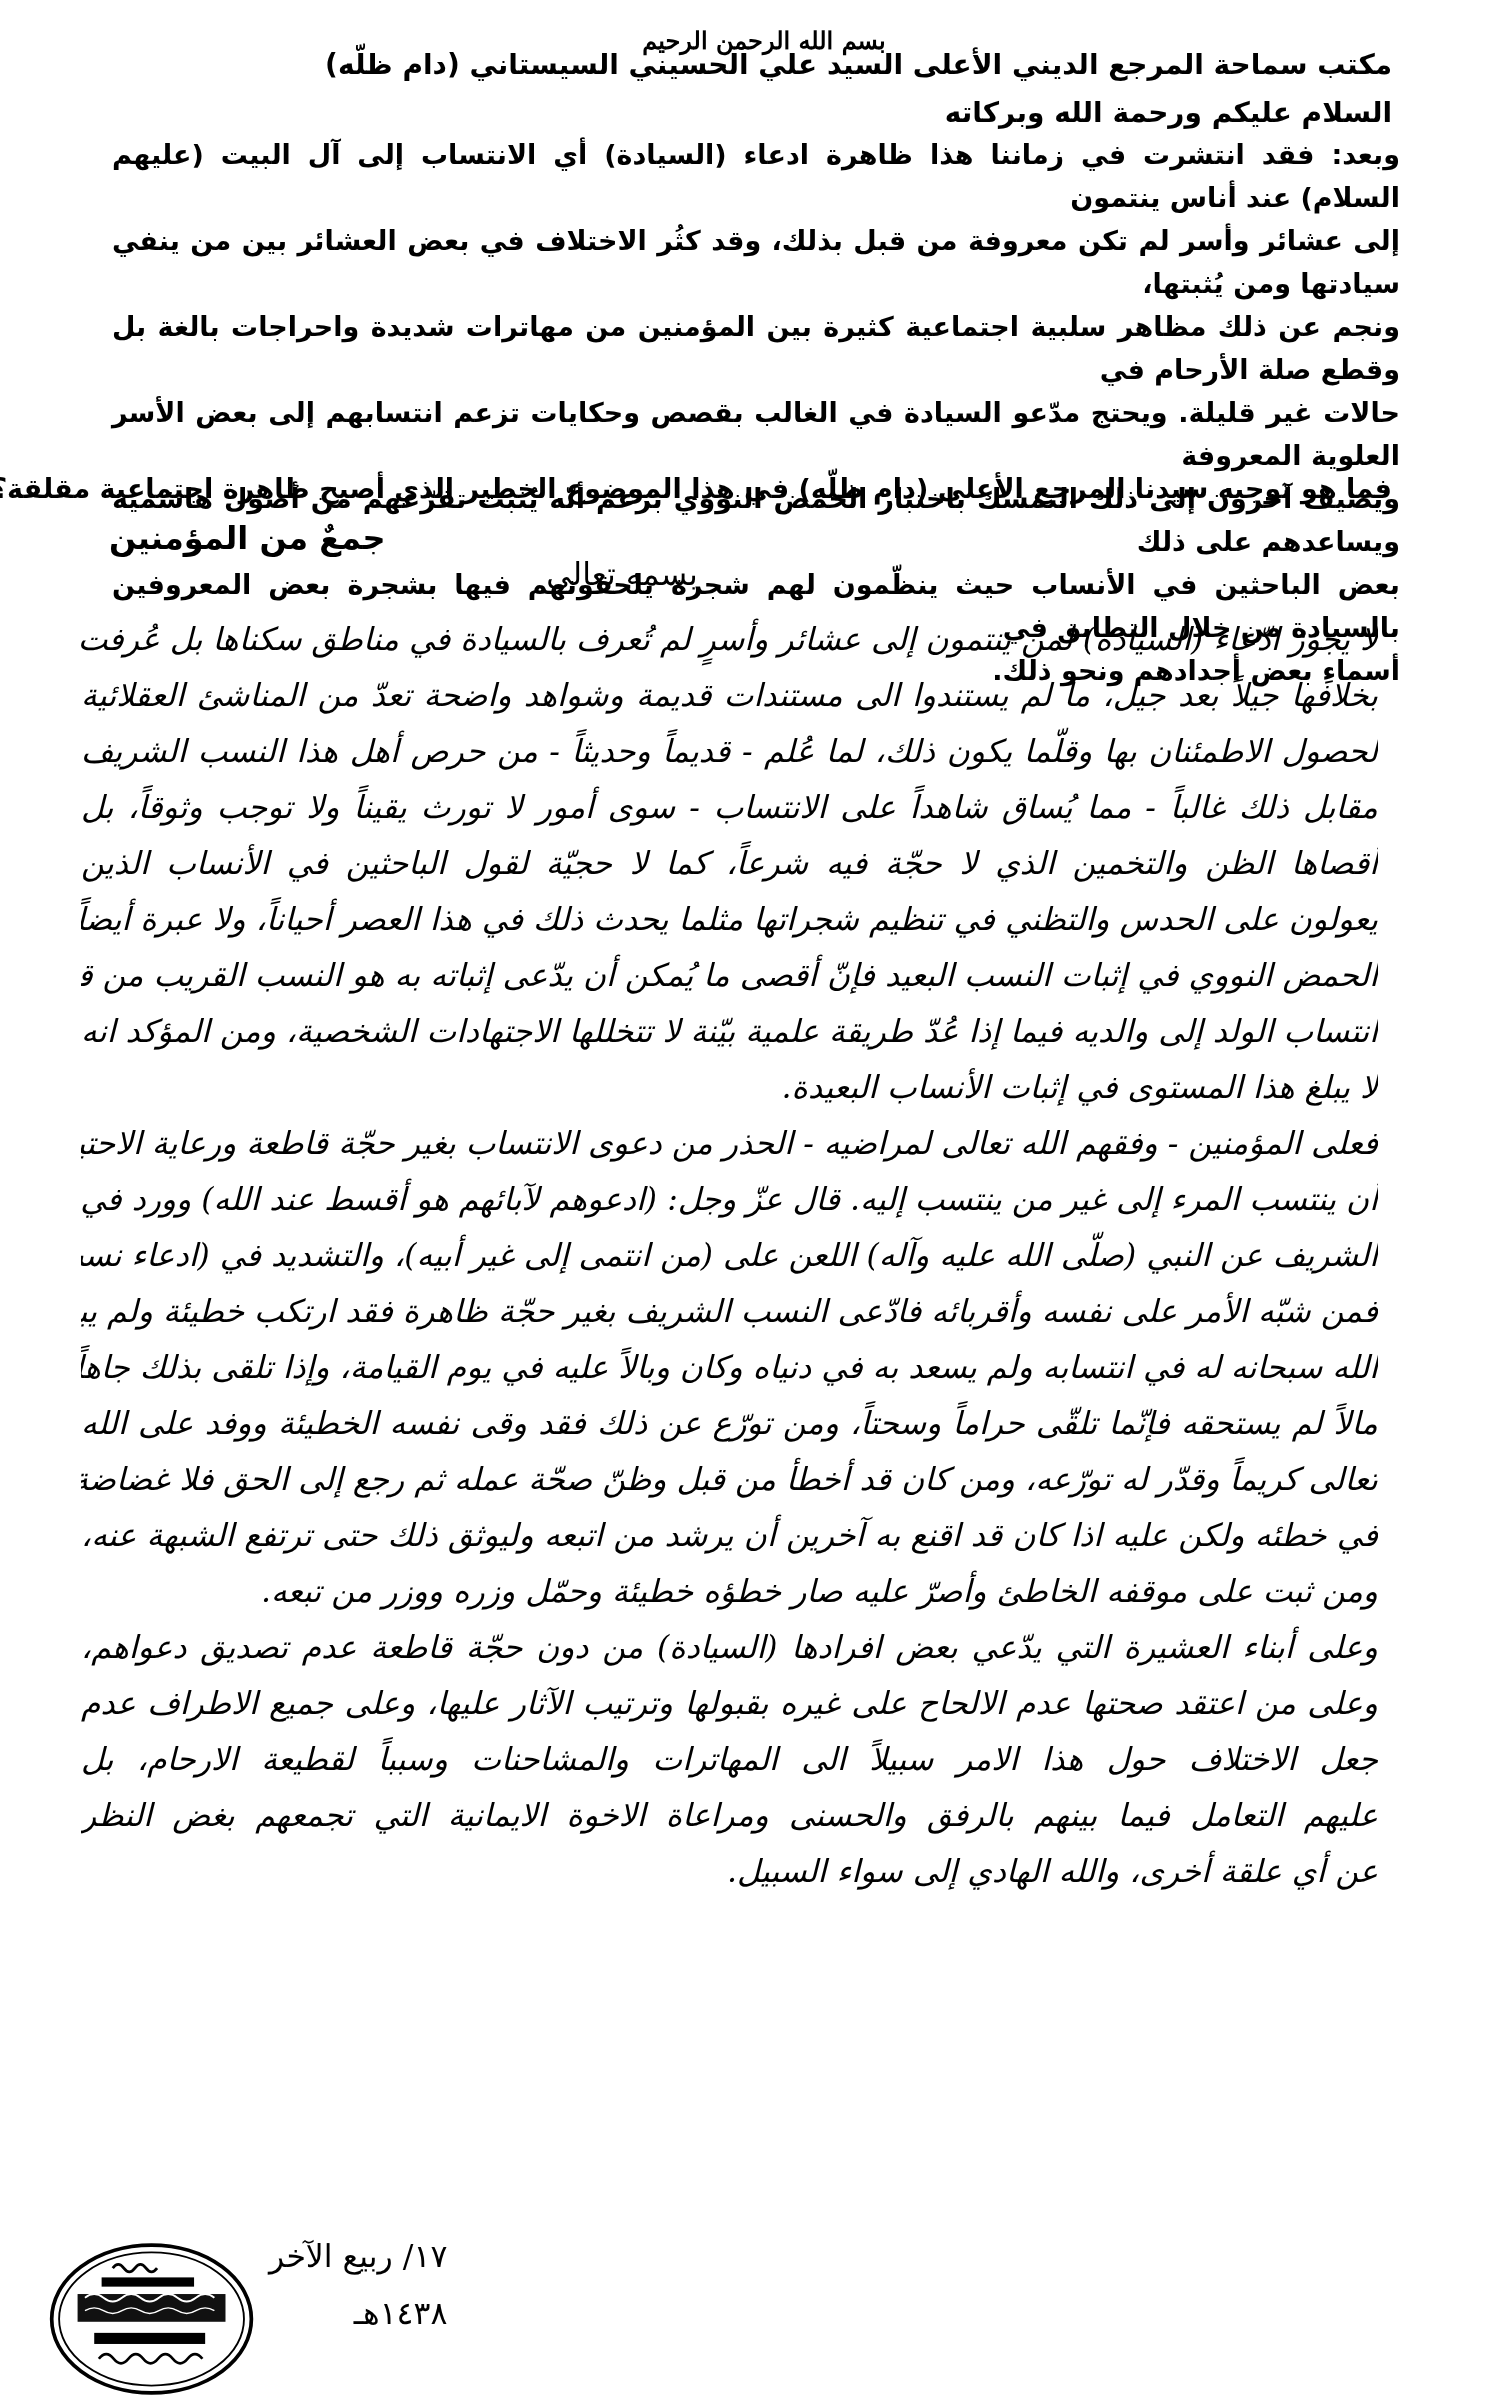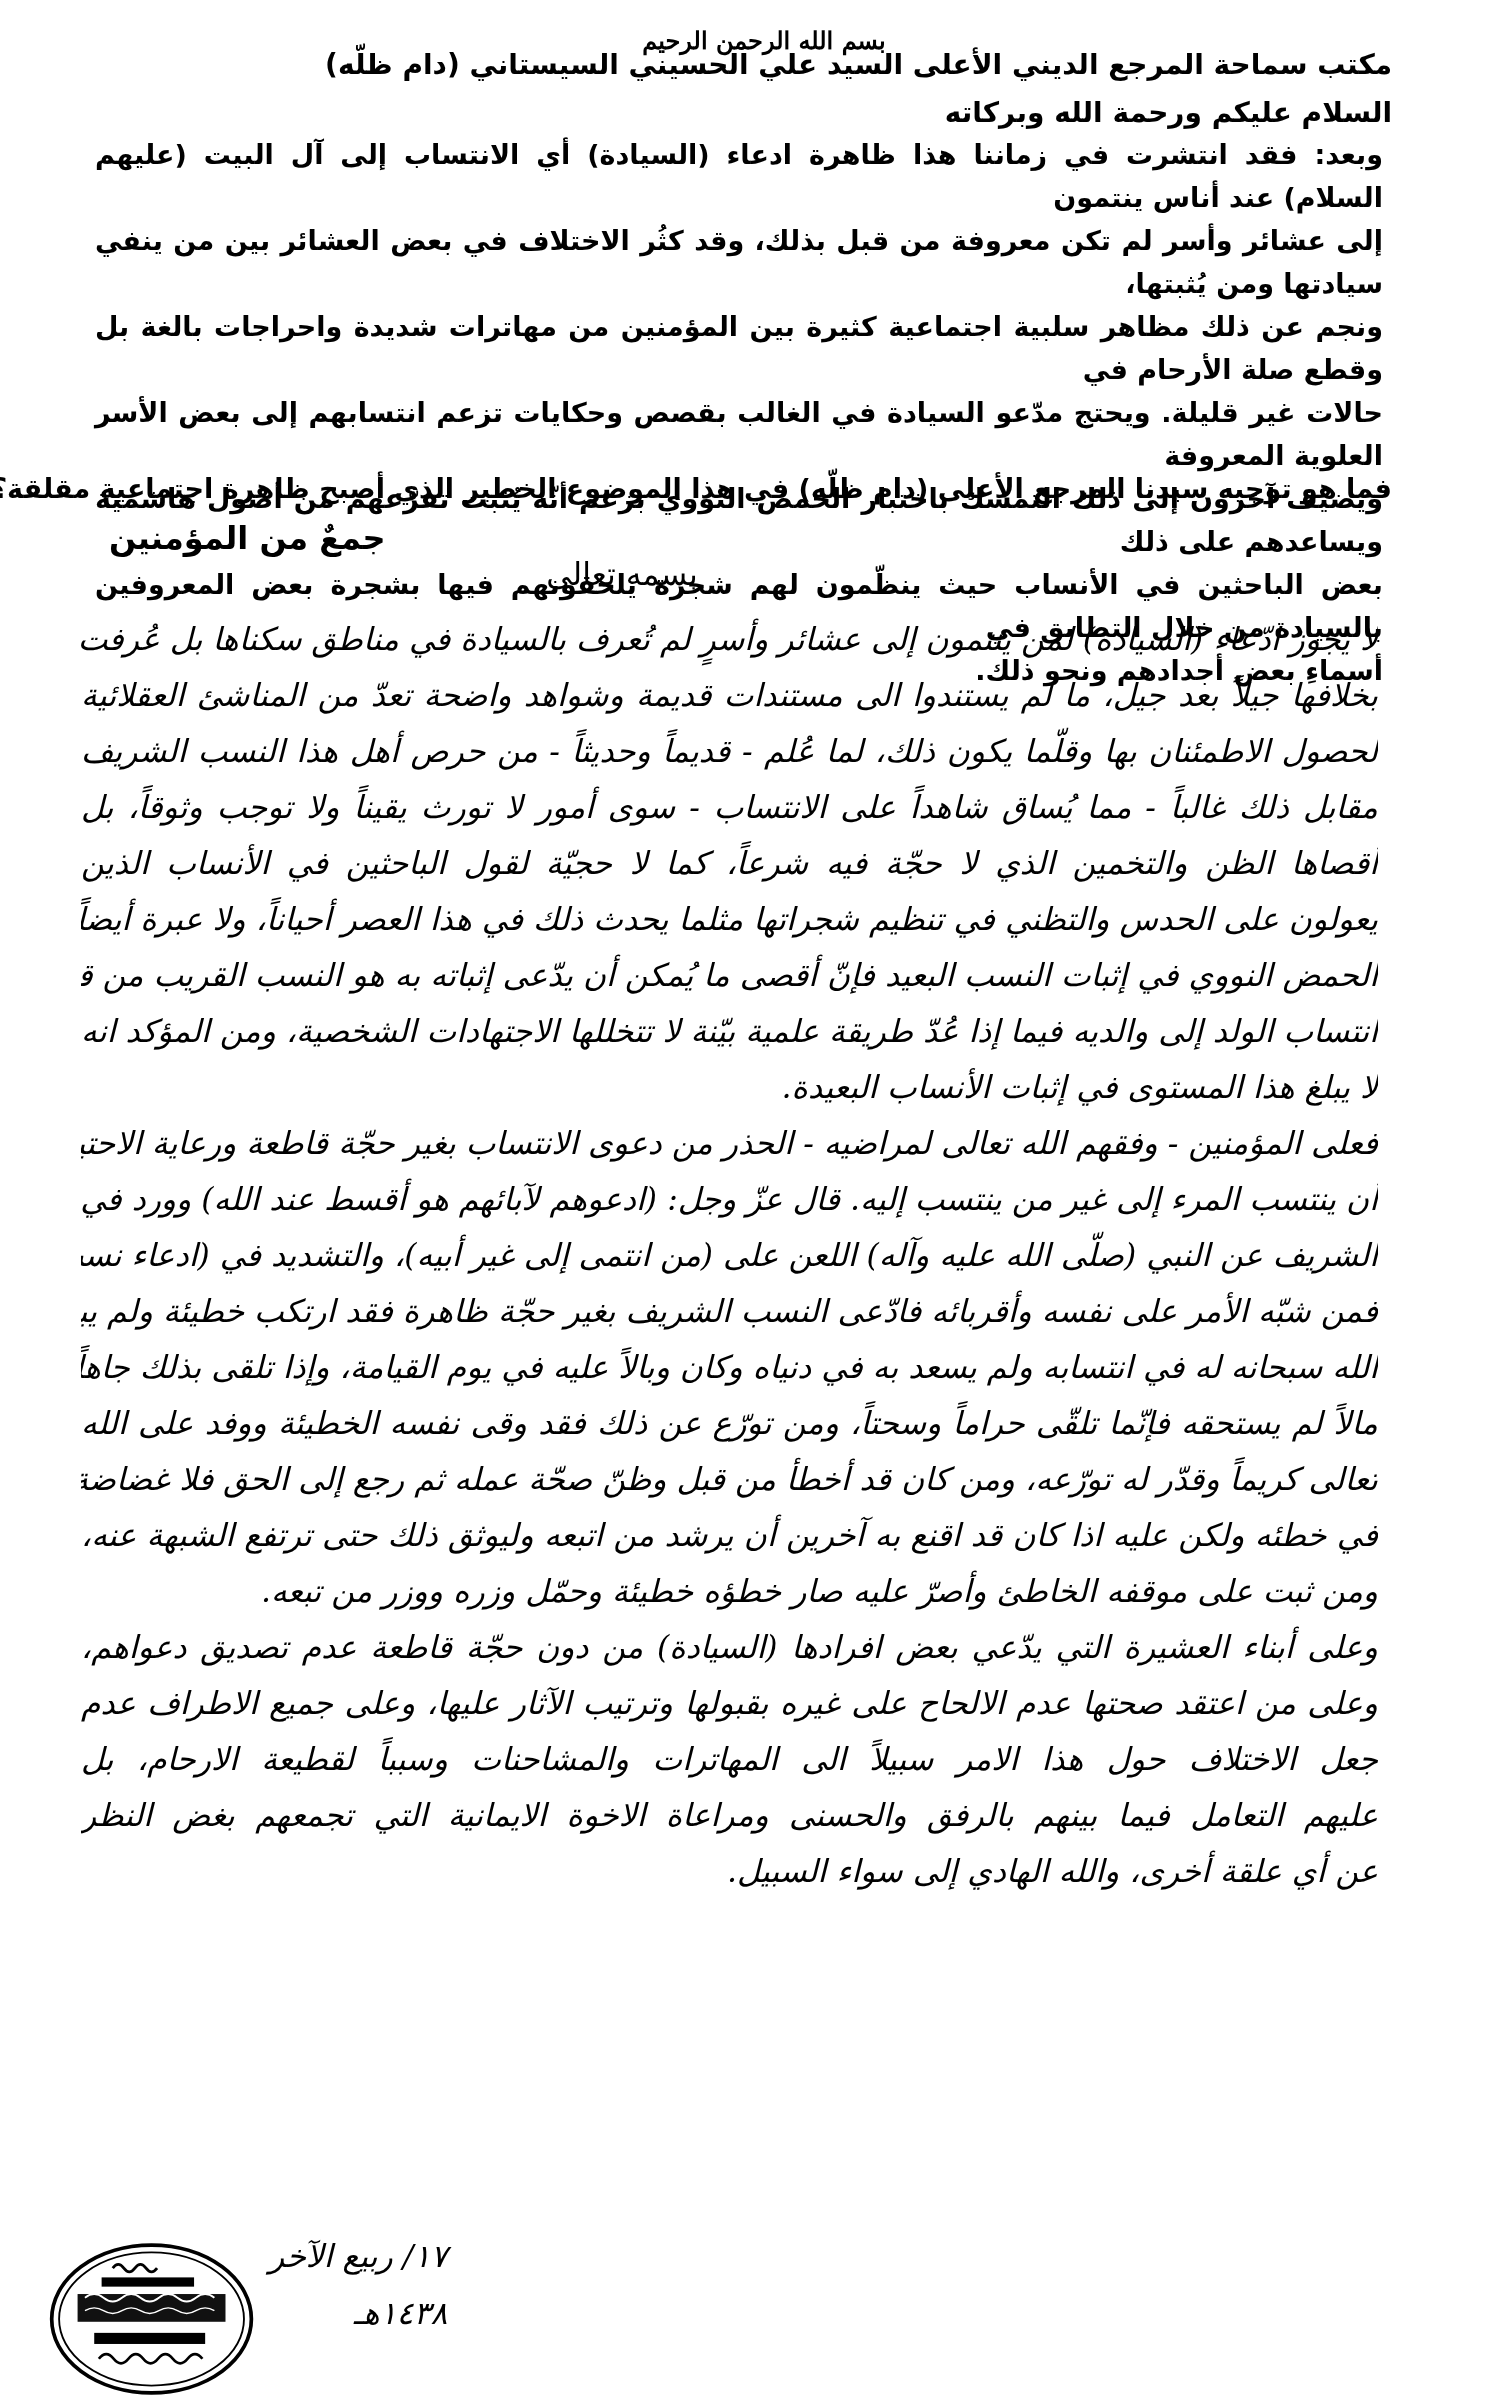--- a/index.html
+++ b/index.html
@@ -3,21 +3,21 @@
 <meta charset="utf-8">
 <style>
   html, body { margin: 0; padding: 0; background: #ffffff; }
   body { width: 1512px; height: 2401px; position: relative; overflow: hidden; color: #000; }
   .page { position: absolute; left: 0; top: 0; width: 1512px; height: 2401px; background: #fff; }
   .basmala {
     position: absolute; top: 26px; left: 8px; width: 1512px; text-align: center;
     font-family: "DejaVu Serif", serif; font-size: 24px; font-weight: bold; direction: rtl;
   }
   .printed {
-    position: absolute; right: 129px; width: 1288px; direction: rtl; text-align: justify;
+    position: absolute; right: 112px; width: 1288px; direction: rtl; text-align: justify;
     text-align-last: right;
     font-family: "DejaVu Sans", sans-serif; font-weight: bold; font-size: 27px; line-height: 43px;
   }
   .hdr { position: absolute; right: 120px; direction: rtl; text-align: right;
     font-family: "DejaVu Sans", sans-serif; font-weight: bold; font-size: 28px; white-space: nowrap; }
   .hdr1 { top: 48px; }
   .hdr2 { top: 96px; }
   .body-printed { top: 133px; }
   .body-printed p { margin: 0; }
   .question { position: absolute; right: 120px; top: 473px; direction: rtl; white-space: nowrap;
@@ -27,21 +27,21 @@
   .hand-title { position: absolute; left: 0; width: 1244px; top: 556px; text-align: center; direction: rtl;
     font-family: "DejaVu Serif", serif; font-size: 31.5px; }
   .hand {
     position: absolute; right: 134px; width: 1297px; top: 611px; direction: rtl;
     font-family: "DejaVu Serif", serif; font-size: 31.5px; line-height: 56px;
     text-align: justify; text-align-last: justify; font-style: italic;
   }
   .hand .line { display: block; white-space: nowrap; overflow: hidden; height: 56px; text-align: justify; text-align-last: justify; }
   .hand .line.short { text-align-last: right; }
   .date-block { position: absolute; left: 93px; top: 2228px; direction: rtl;
-    font-family: "DejaVu Serif", serif; font-size: 31.5px; font-style: italic; line-height: 57px; }
+    font-family: "DejaVu Serif", serif; font-size: 31.5px; line-height: 57px; }
   .seal { position: absolute; left: 48px; top: 2240px; width: 208px; height: 158px; }
   .seal svg { width: 100%; height: 100%; }
 </style>
 </head>
 <body>
 
 <div class="page">
 
   <div class="basmala">بسم الله الرحمن الرحيم</div>
 

